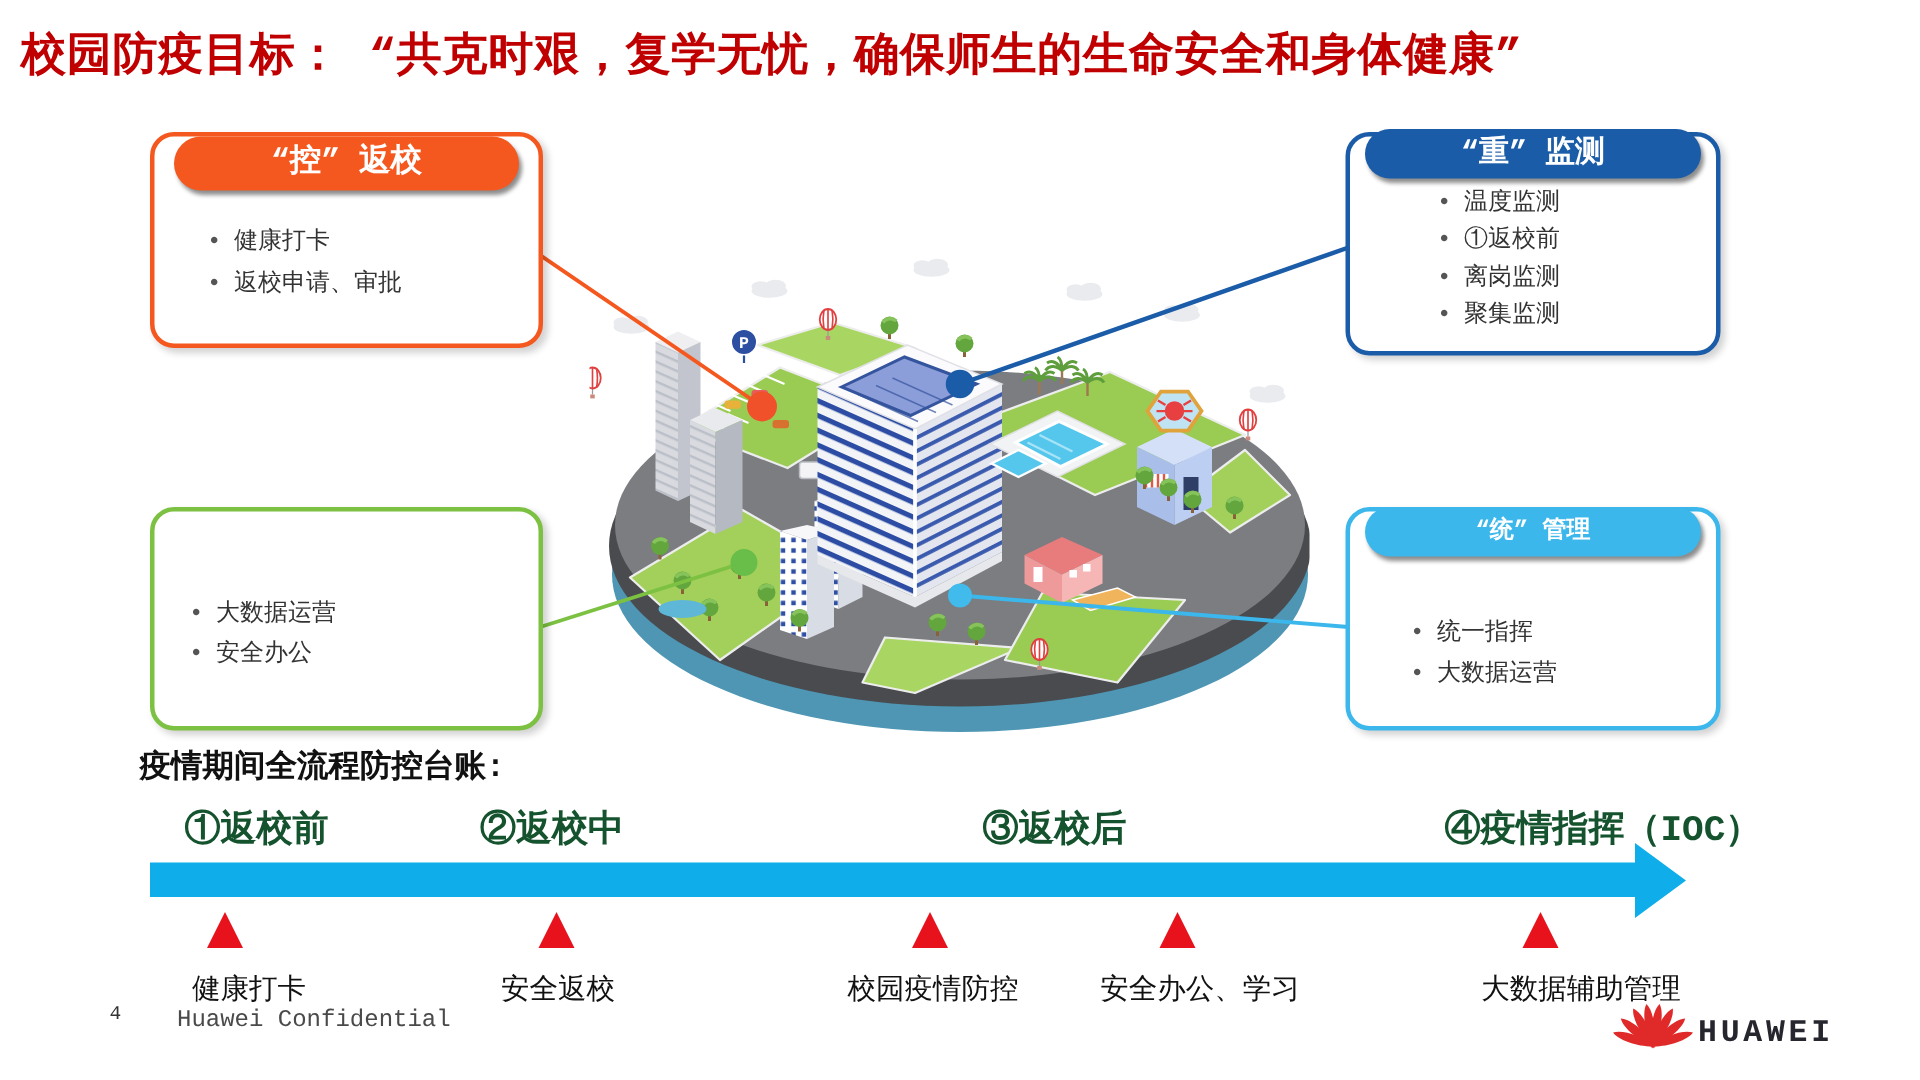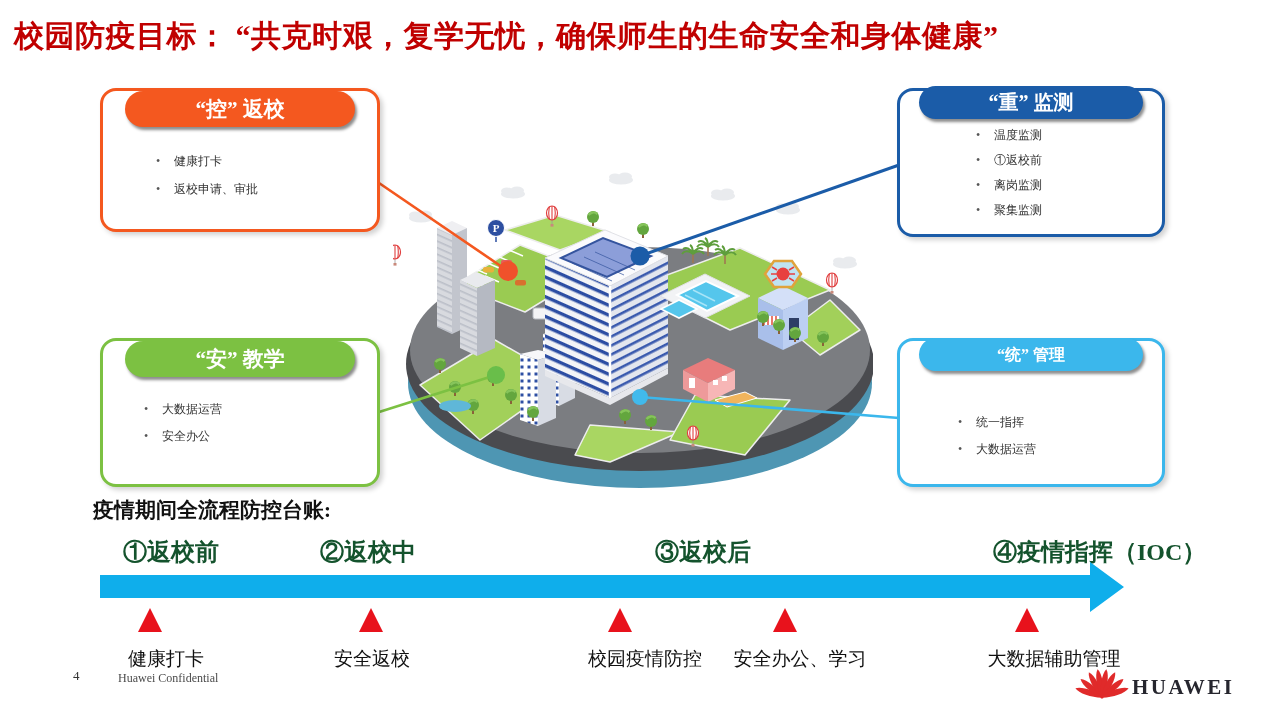--- a/index.html
+++ b/index.html
@@ -1,36 +1,36 @@
 <!DOCTYPE html>
 <html><head>
 <meta charset="utf-8">
 <style>
   html,body{margin:0;padding:0;background:#ffffff;}
   #stage{
     position:relative;width:1280px;height:720px;overflow:hidden;background:#ffffff;
-    font-family:Liberation Serif, serif;
+    font-family:Liberation Mono, monospace;
   }
   
   .slide-title{
     position:absolute;left:14px;top:16px;width:1180px;
     font-size:30px;font-weight:bold;color:#C00000;letter-spacing:0.5px;
   }
   
   .callout{
     position:absolute;background:#ffffff;border-radius:16px;
     box-shadow:3px 3px 5px rgba(0,0,0,0.18);
   }
   .callout .pill{
     position:absolute;left:50%;transform:translateX(-50%);
     border-radius:19px;color:#ffffff;font-weight:bold;text-align:center;
     box-shadow:2px 3px 3px rgba(0,0,0,0.45);white-space:nowrap;
   }
   .callout ul{margin:0;padding:0;list-style:none;}
-  .callout li{position:relative;color:#333333;font-size:12px;}
+  .callout li{position:relative;color:#333333;font-size:16px;}
   .callout li::before{content:"•";position:absolute;left:-18px;color:#555;}
   .co-orange{left:100px;top:88px;width:256px;height:138px;border:3px solid #F4581F;}
   .co-orange .pill{top:0px;width:230px;height:36px;line-height:36px;font-size:21px;background:#F4581F;}
   .co-orange ul{margin-top:56px;padding-left:53px;}
   .co-orange li{line-height:28px;}
   .co-blue{left:897px;top:88px;width:244px;height:143px;border:3px solid #1B5CA8;}
   .co-blue .pill{top:-5px;width:224px;height:33px;line-height:33px;font-size:20px;background:#1B5CA8;}
   .co-blue ul{margin-top:32px;padding-left:76px;}
   .co-blue li{line-height:25px;}
   .co-green{left:100px;top:338px;width:256px;height:143px;border:3px solid #7CC142;}
@@ -40,25 +40,25 @@
   .co-cyan{left:897px;top:338px;width:244px;height:143px;border:3px solid #3BB7EC;}
   .co-cyan .pill{top:-3px;width:224px;height:33px;line-height:33px;font-size:16px;background:#3BB7EC;}
   .co-cyan ul{margin-top:68px;padding-left:58px;}
   .co-cyan li{line-height:27px;}
   
   .tl-heading{position:absolute;left:93px;top:496px;font-size:21px;font-weight:bold;color:#111;}
   .tl-step{position:absolute;top:536px;font-size:24px;font-weight:bold;color:#14532d;white-space:nowrap;}
   .tl-label{position:absolute;top:646px;transform:translateX(-50%);font-size:19px;color:#111;white-space:nowrap;}
   
   .page-num{position:absolute;left:73px;top:668px;font-size:13px;color:#333;}
-  .confidential{position:absolute;left:118px;top:671px;font-size:12px;color:#4A4A4A;}
+  .confidential{position:absolute;left:118px;top:671px;font-size:16px;color:#4A4A4A;}
   
   .city-svg{position:absolute;left:393px;top:168px;z-index:1;}
   .overlay-svg{position:absolute;left:0;top:0;z-index:2;pointer-events:none;}
-  .callout{z-index:3;padding-left:18px;}
+  .callout{z-index:3;}
   .logo-svg{position:absolute;left:1072px;top:654px;z-index:3;}
 </style>
 </head>
 <body>
 
 <div id="stage">
 
   <div class="slide-title">校园防疫目标： “共克时艰，复学无忧，确保师生的生命安全和身体健康”</div>
 
   <svg class="city-svg" width="480" height="345" viewBox="0 0 480 345">
@@ -256,44 +256,43 @@
     <div class="pill">“重” 监测</div>
     <ul>
       <li>温度监测</li>
       <li>①返校前</li>
       <li>离岗监测</li>
       <li>聚集监测</li>
     </ul>
   </div>
 
   <div class="callout co-green">
-    <div class="pill">“安” 教学</div>
     <ul>
       <li>大数据运营</li>
       <li>安全办公</li>
     </ul>
   </div>
 
   <div class="callout co-cyan">
     <div class="pill">“统” 管理</div>
     <ul>
       <li>统一指挥</li>
       <li>大数据运营</li>
     </ul>
   </div>
 
   <div class="tl-heading">疫情期间全流程防控台账:</div>
   <div class="tl-step" style="left:123px;">①返校前</div>
   <div class="tl-step" style="left:320px;">②返校中</div>
   <div class="tl-step" style="left:655px;">③返校后</div>
-  <div class="tl-step" style="left:993px;">④疫情指挥（IOC）</div>
+  <div class="tl-step" style="left:963px;">④疫情指挥（IOC）</div>
 
   <div class="tl-label" style="left:166px;">健康打卡</div>
   <div class="tl-label" style="left:372px;">安全返校</div>
-  <div class="tl-label" style="left:645px;">校园疫情防控</div>
+  <div class="tl-label" style="left:622px;">校园疫情防控</div>
   <div class="tl-label" style="left:800px;">安全办公、学习</div>
   <div class="tl-label" style="left:1054px;">大数据辅助管理</div>
 
   <div class="page-num">4</div>
   <div class="confidential">Huawei Confidential</div>
 
   <svg class="logo-svg" width="170" height="50" viewBox="0 0 170 50">
     <g transform="translate(30,43)" fill="#E02A2A">
       <path d="M0,2 C-4,-8 -4,-23 0,-28 C4,-23 4,-8 0,2 Z" transform="rotate(-72)"></path>
       <path d="M0,2 C-4,-8 -4,-23 0,-28 C4,-23 4,-8 0,2 Z" transform="rotate(-50)"></path>

